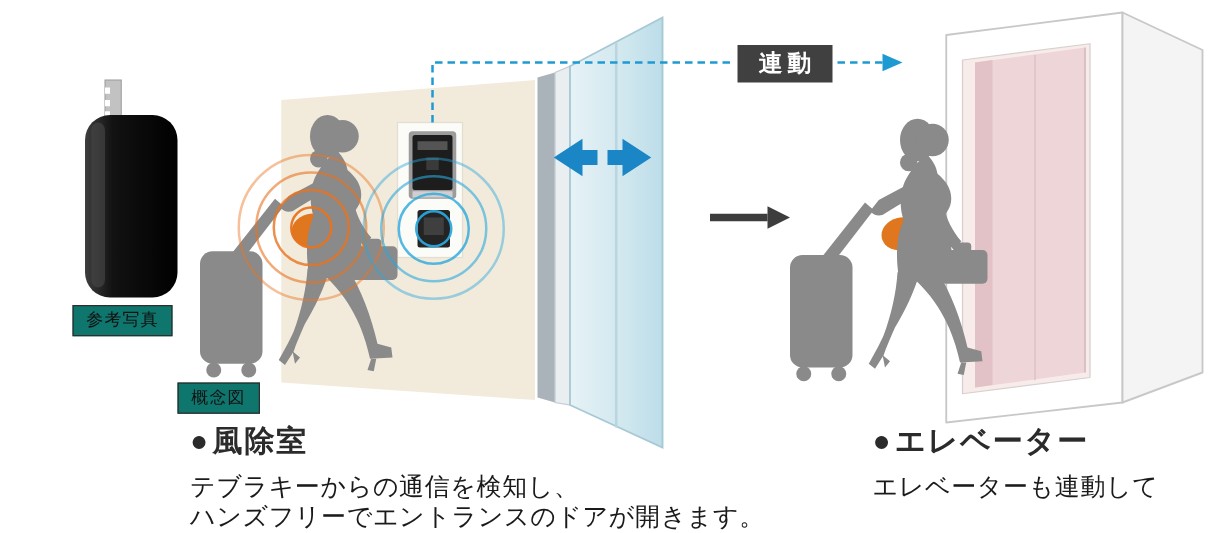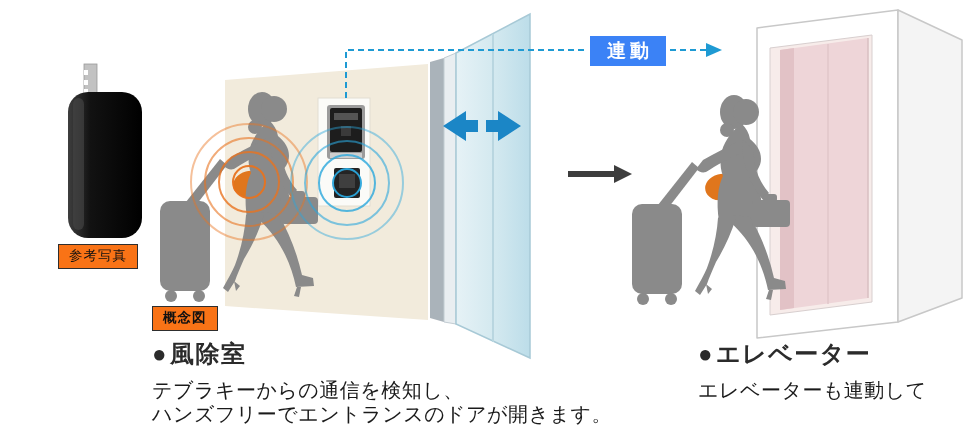--- a/index.html
+++ b/index.html
@@ -2,29 +2,29 @@
 <html><head>
 <meta charset="utf-8">
 <style>
   html,body{margin:0;padding:0;background:#fff;}
   .stage{
     position:relative;width:980px;height:426px;background:#ffffff;overflow:hidden;
     font-family:"Liberation Sans","DejaVu Sans",sans-serif;color:#1c1c1c;
   }
   .stage-art{position:absolute;left:0;top:0;}
   .caption-box{
-    position:absolute;background:#f97316;border:1px solid #2e2e2e;
+    position:absolute;background:#0f766e;border:1px solid #2e2e2e;
     padding:4px 10px 5px;font-size:13.5px;line-height:1;letter-spacing:1px;color:#111;
     white-space:nowrap;
   }
   .caption-ref{left:58px;top:244px;}
-  .caption-concept{left:152px;top:306px;font-weight:bold;}
+  .caption-concept{left:142px;top:306px;}
   .link-badge{
     position:absolute;left:590px;top:36px;width:76px;height:30px;
-    background:#3b82f6;color:#ffffff;display:flex;align-items:center;justify-content:center;
+    background:#404040;color:#ffffff;display:flex;align-items:center;justify-content:center;
     font-size:19px;font-weight:700;letter-spacing:4px;text-indent:4px;
   }
   .section{position:absolute;}
   .section-heading{font-size:24px;font-weight:600;letter-spacing:1.5px;color:#2b2b2b;line-height:1.2;}
   .section-heading .bullet{margin-right:2px;}
   .section-desc{margin-top:9px;font-size:20px;line-height:24px;letter-spacing:0.5px;color:#1a1a1a;}
   .vestibule-caption{left:152px;top:340px;}
   .elevator-caption{left:698px;top:340px;}
 </style>
 </head>

